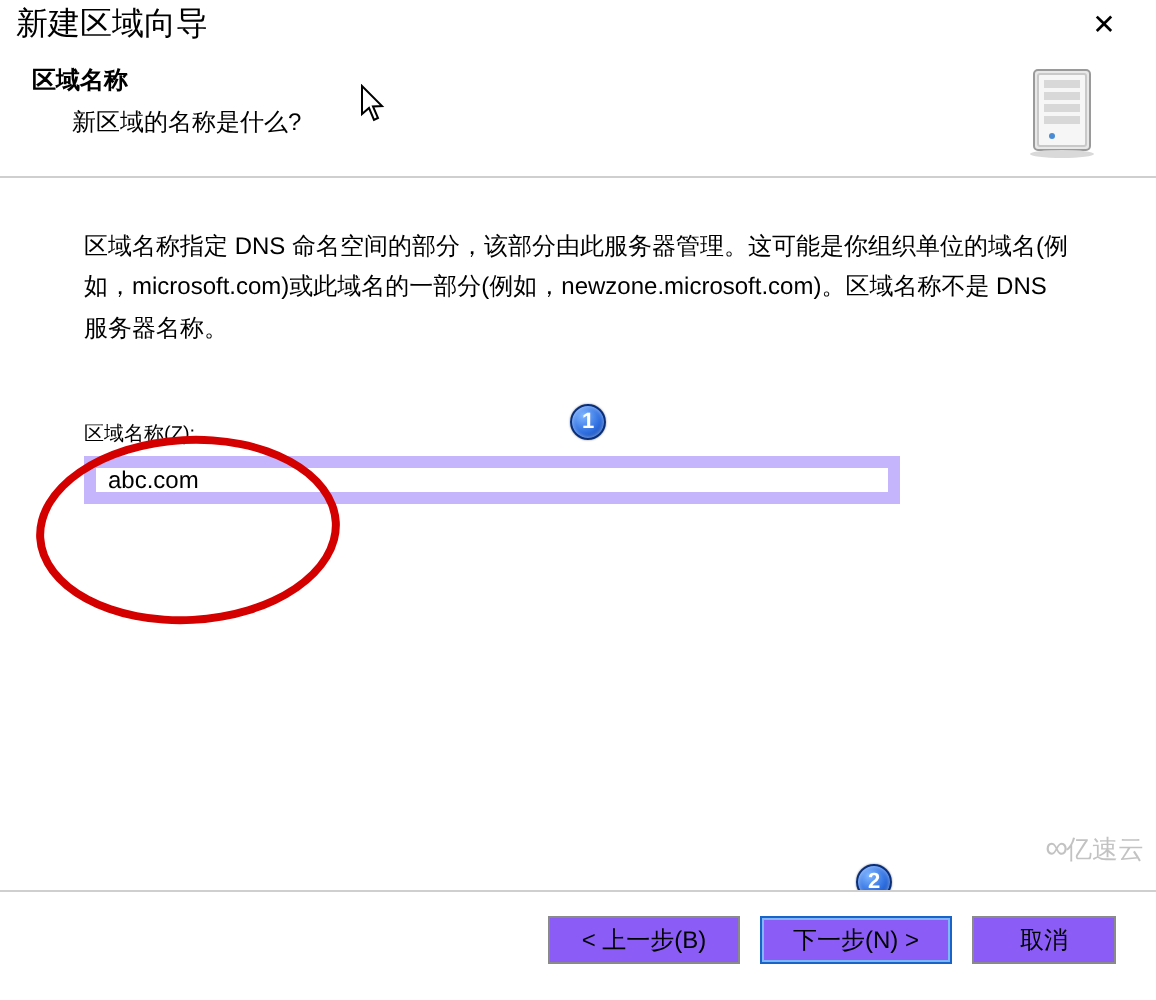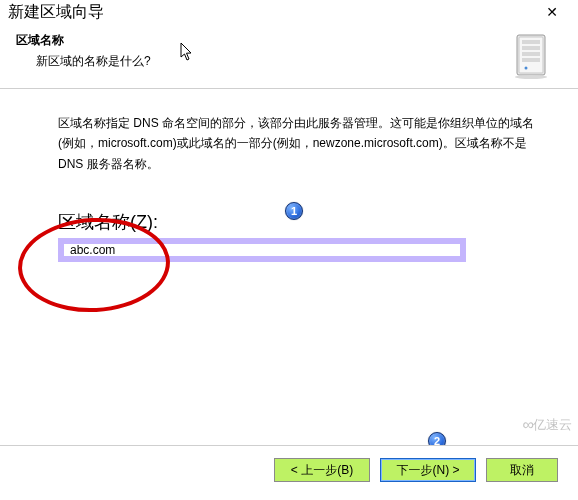--- a/index.html
+++ b/index.html
@@ -43,21 +43,21 @@
     margin-right: 2px;
   }
 
   .divider {
     border: none;
     border-top: 1px solid #cfcfcf;
     margin: 0;
   }
 
   .body {
-    padding: 24px 42px 10px 58px;
+    padding: 24px 42px 10px 42px;
     color: #000;
   }
   .desc {
     font-size: 12px;
     line-height: 1.7;
   }
 
   .badge {
     width: 18px; height: 18px;
     border-radius: 50%;
@@ -68,21 +68,21 @@
     font-size: 11px;
     display: flex; align-items: center; justify-content: center;
     box-shadow: inset 0 0 2px rgba(255,255,255,.6), 0 0 1px rgba(0,0,0,.5);
     position: absolute;
   }
   .badge-1 { left: 285px; top: 202px; }
   .badge-2 { left: 428px; top: 432px; }
 
   .field-label {
     margin-top: 36px;
-    font-size: 18px;
+    font-size: 10px;
   }
   .zone-input {
     width: 408px;
     height: 24px;
     border: 6px solid #c4b5fd;
     padding: 2px 6px;
     font-size: 12px;
     font-family: inherit;
     margin-top: 4px;
     outline: none;
@@ -112,21 +112,21 @@
     padding: 12px 20px 18px 0;
     display: flex;
     justify-content: flex-end;
     gap: 10px;
     background: #fff;
   }
   .btn {
     min-width: 96px;
     height: 24px;
     border: 1px solid #8a8a8a;
-    background: #bef264;
+    background: #8b5cf6;
     font-size: 12px;
     font-family: inherit;
     cursor: pointer;
     padding: 0 8px;
   }
   .btn.default {
     border: 1px solid #1a63c7;
     box-shadow: inset 0 0 0 1px #7fb6ff;
   }
   .btn.cancel { min-width: 72px; font-family: Liberation Serif, serif; }

